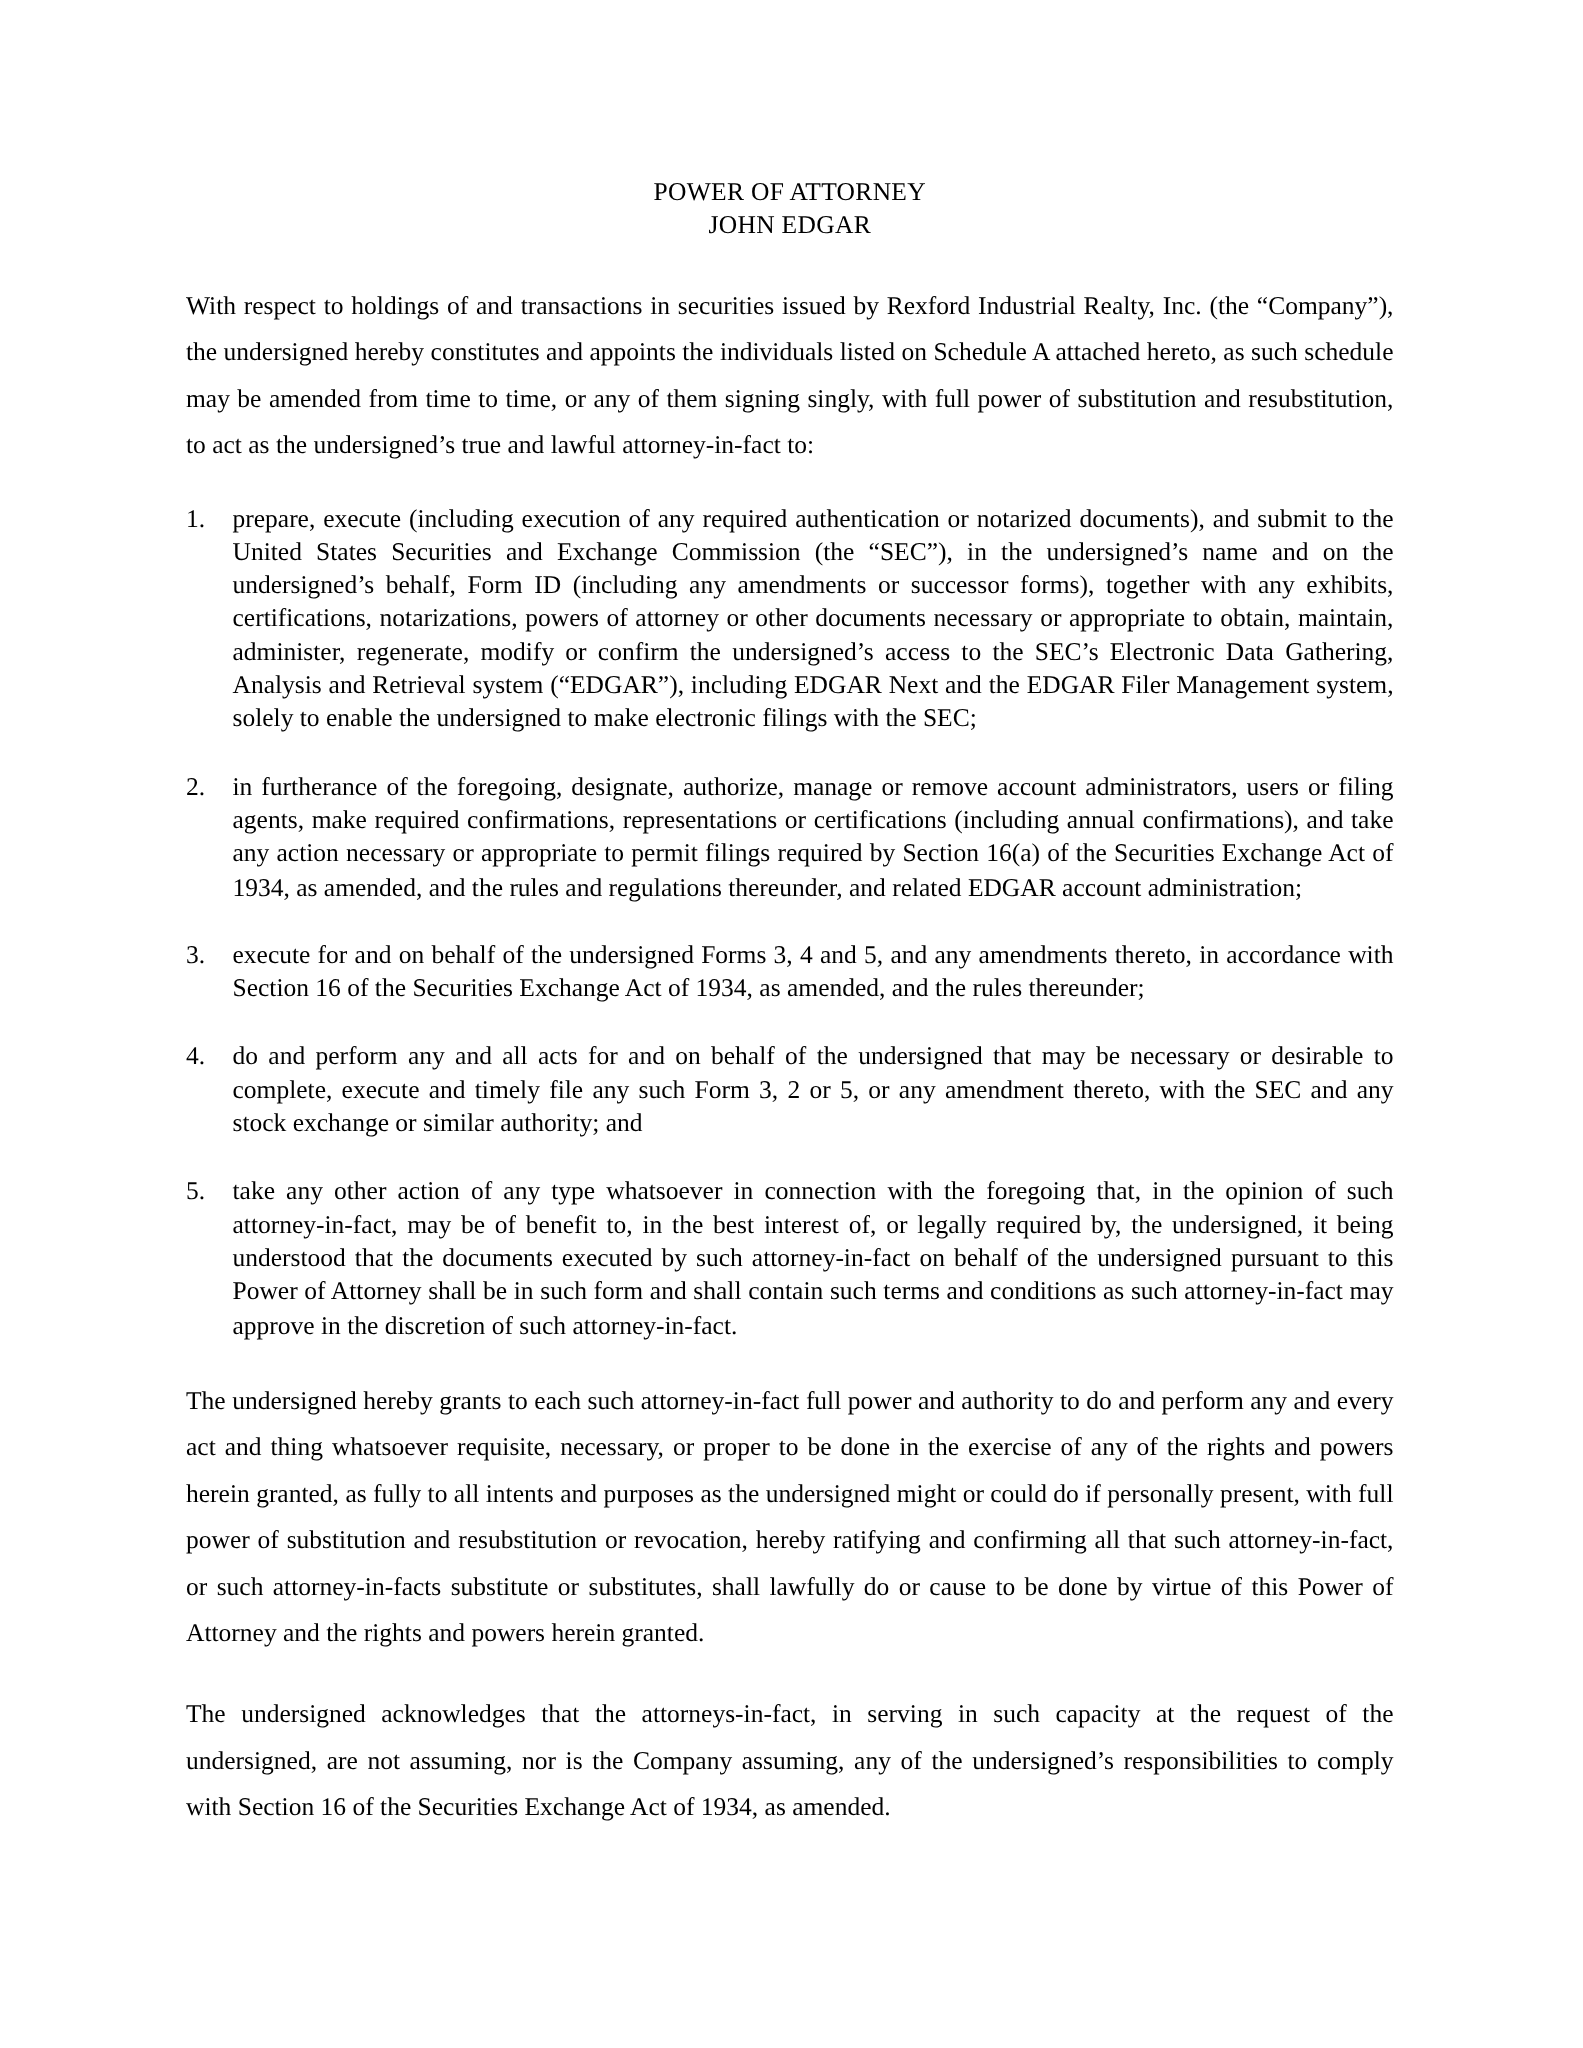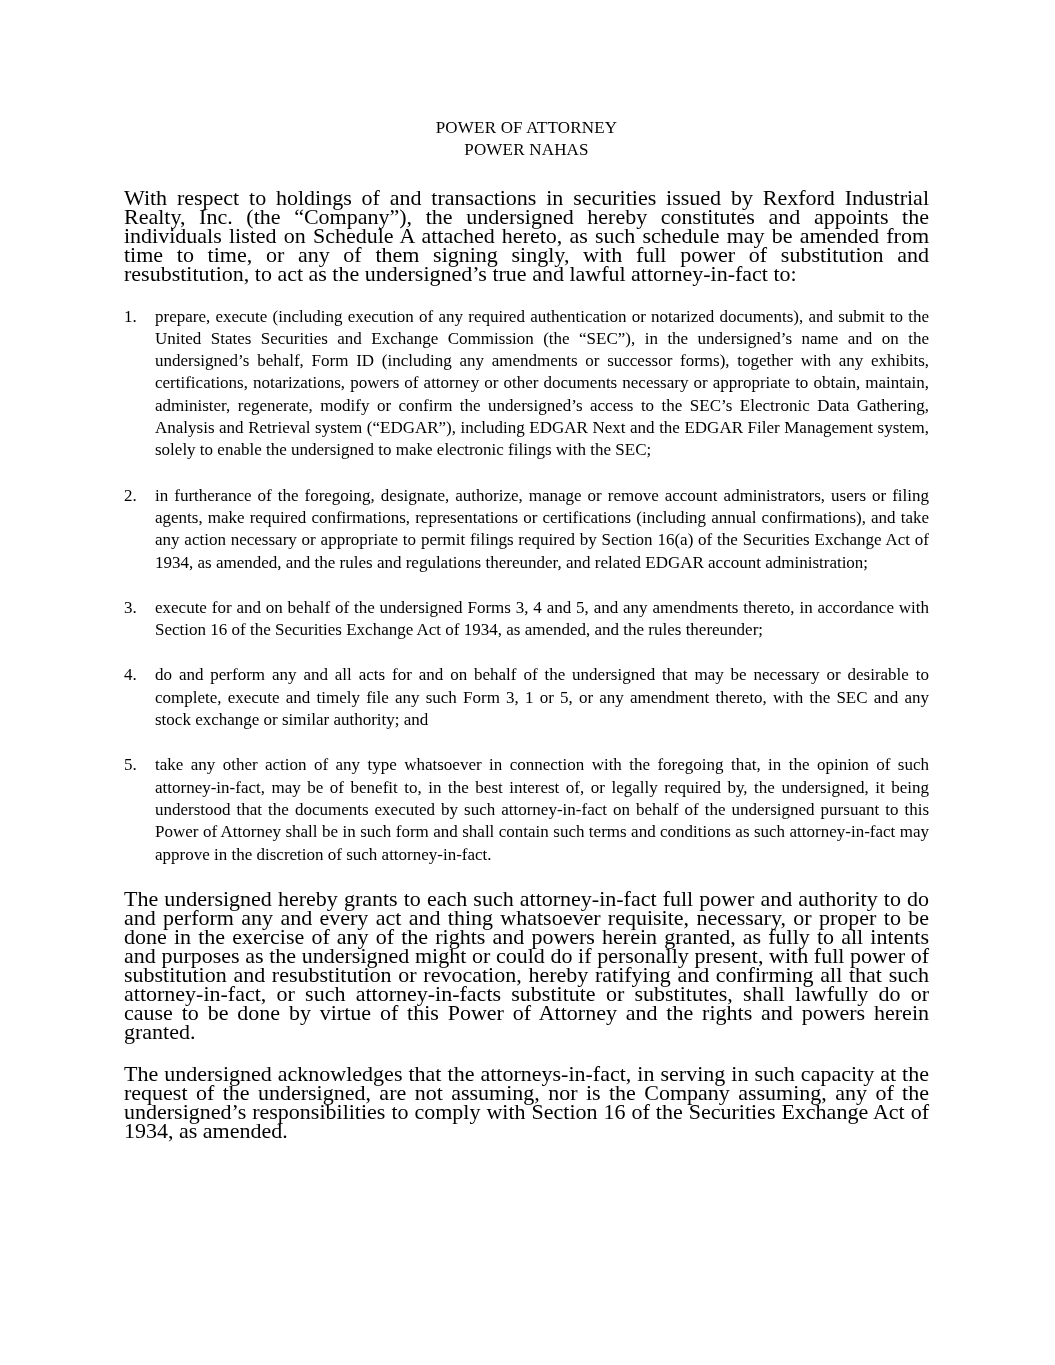--- a/index.html
+++ b/index.html
@@ -25,22 +25,22 @@
   .title-block {
     text-align: center;
     margin-bottom: 26px;
   }
   .title-line {
     font-size: 17px;
     line-height: 22.3px;
     letter-spacing: 0.2px;
   }
   .para {
-    font-size: 22px;
-    line-height: 19px;
+    font-size: 17px;
+    line-height: 31px;
     text-align: justify;
     margin: 0 0 23px 0;
   }
   .list {
     margin: 0;
     padding: 0;
   }
   .list-item {
     display: flex;
     margin: 0 0 23px 0;
@@ -58,41 +58,41 @@
     font-family: Liberation Serif, serif;
   }
 </style>
 </head>
 <body>
 
 <div class="page">
 
   <div class="title-block">
     <div class="title-line">POWER OF ATTORNEY</div>
-    <div class="title-line">POWER NAHAS</div>
+    <div class="title-line">JOHN EDGAR</div>
   </div>
 
   <p class="para">With respect to holdings of and transactions in securities issued by Rexford Industrial Realty, Inc. (the “Company”), the undersigned hereby constitutes and appoints the individuals listed on Schedule A attached hereto, as such schedule may be amended from time to time, or any of them signing singly, with full power of substitution and resubstitution, to act as the undersigned’s true and lawful attorney-in-fact to:</p>
 
   <div class="list">
     <div class="list-item">
       <span class="list-num">1.</span>
       <span class="list-text">prepare, execute (including execution of any required authentication or notarized documents), and submit to the United States Securities and Exchange Commission (the “SEC”), in the undersigned’s name and on the undersigned’s behalf, Form ID (including any amendments or successor forms), together with any exhibits, certifications, notarizations, powers of attorney or other documents necessary or appropriate to obtain, maintain, administer, regenerate, modify or confirm the undersigned’s access to the SEC’s Electronic Data Gathering, Analysis and Retrieval system (“EDGAR”), including EDGAR Next and the EDGAR Filer Management system, solely to enable the undersigned to make electronic filings with the SEC;</span>
     </div>
     <div class="list-item">
       <span class="list-num">2.</span>
       <span class="list-text">in furtherance of the foregoing, designate, authorize, manage or remove account administrators, users or filing agents, make required confirmations, representations or certifications (including annual confirmations), and take any action necessary or appropriate to permit filings required by Section 16(a) of the Securities Exchange Act of 1934, as amended, and the rules and regulations thereunder, and related EDGAR account administration;</span>
     </div>
     <div class="list-item">
       <span class="list-num">3.</span>
       <span class="list-text">execute for and on behalf of the undersigned Forms 3, 4 and 5, and any amendments thereto, in accordance with Section 16 of the Securities Exchange Act of 1934, as amended, and the rules thereunder;</span>
     </div>
     <div class="list-item">
       <span class="list-num">4.</span>
-      <span class="list-text">do and perform any and all acts for and on behalf of the undersigned that may be necessary or desirable to complete, execute and timely file any such Form 3, 1 or 5, or any amendment thereto, with the SEC and any stock exchange or similar authority; and</span>
+      <span class="list-text">do and perform any and all acts for and on behalf of the undersigned that may be necessary or desirable to complete, execute and timely file any such Form 3, 2 or 5, or any amendment thereto, with the SEC and any stock exchange or similar authority; and</span>
     </div>
     <div class="list-item">
       <span class="list-num">5.</span>
       <span class="list-text">take any other action of any type whatsoever in connection with the foregoing that, in the opinion of such attorney-in-fact, may be of benefit to, in the best interest of, or legally required by, the undersigned, it being understood that the documents executed by such attorney-in-fact on behalf of the undersigned pursuant to this Power of Attorney shall be in such form and shall contain such terms and conditions as such attorney-in-fact may approve in the discretion of such attorney-in-fact.</span>
     </div>
   </div>
 
   <p class="para">The undersigned hereby grants to each such attorney-in-fact full power and authority to do and perform any and every act and thing whatsoever requisite, necessary, or proper to be done in the exercise of any of the rights and powers herein granted, as fully to all intents and purposes as the undersigned might or could do if personally present, with full power of substitution and resubstitution or revocation, hereby ratifying and confirming all that such attorney-in-fact, or such attorney-in-facts substitute or substitutes, shall lawfully do or cause to be done by virtue of this Power of Attorney and the rights and powers herein granted.</p>
   <p class="para">The undersigned acknowledges that the attorneys-in-fact, in serving in such capacity at the request of the undersigned, are not assuming, nor is the Company assuming, any of the undersigned’s responsibilities to comply with Section 16 of the Securities Exchange Act of 1934, as amended.</p>
 

